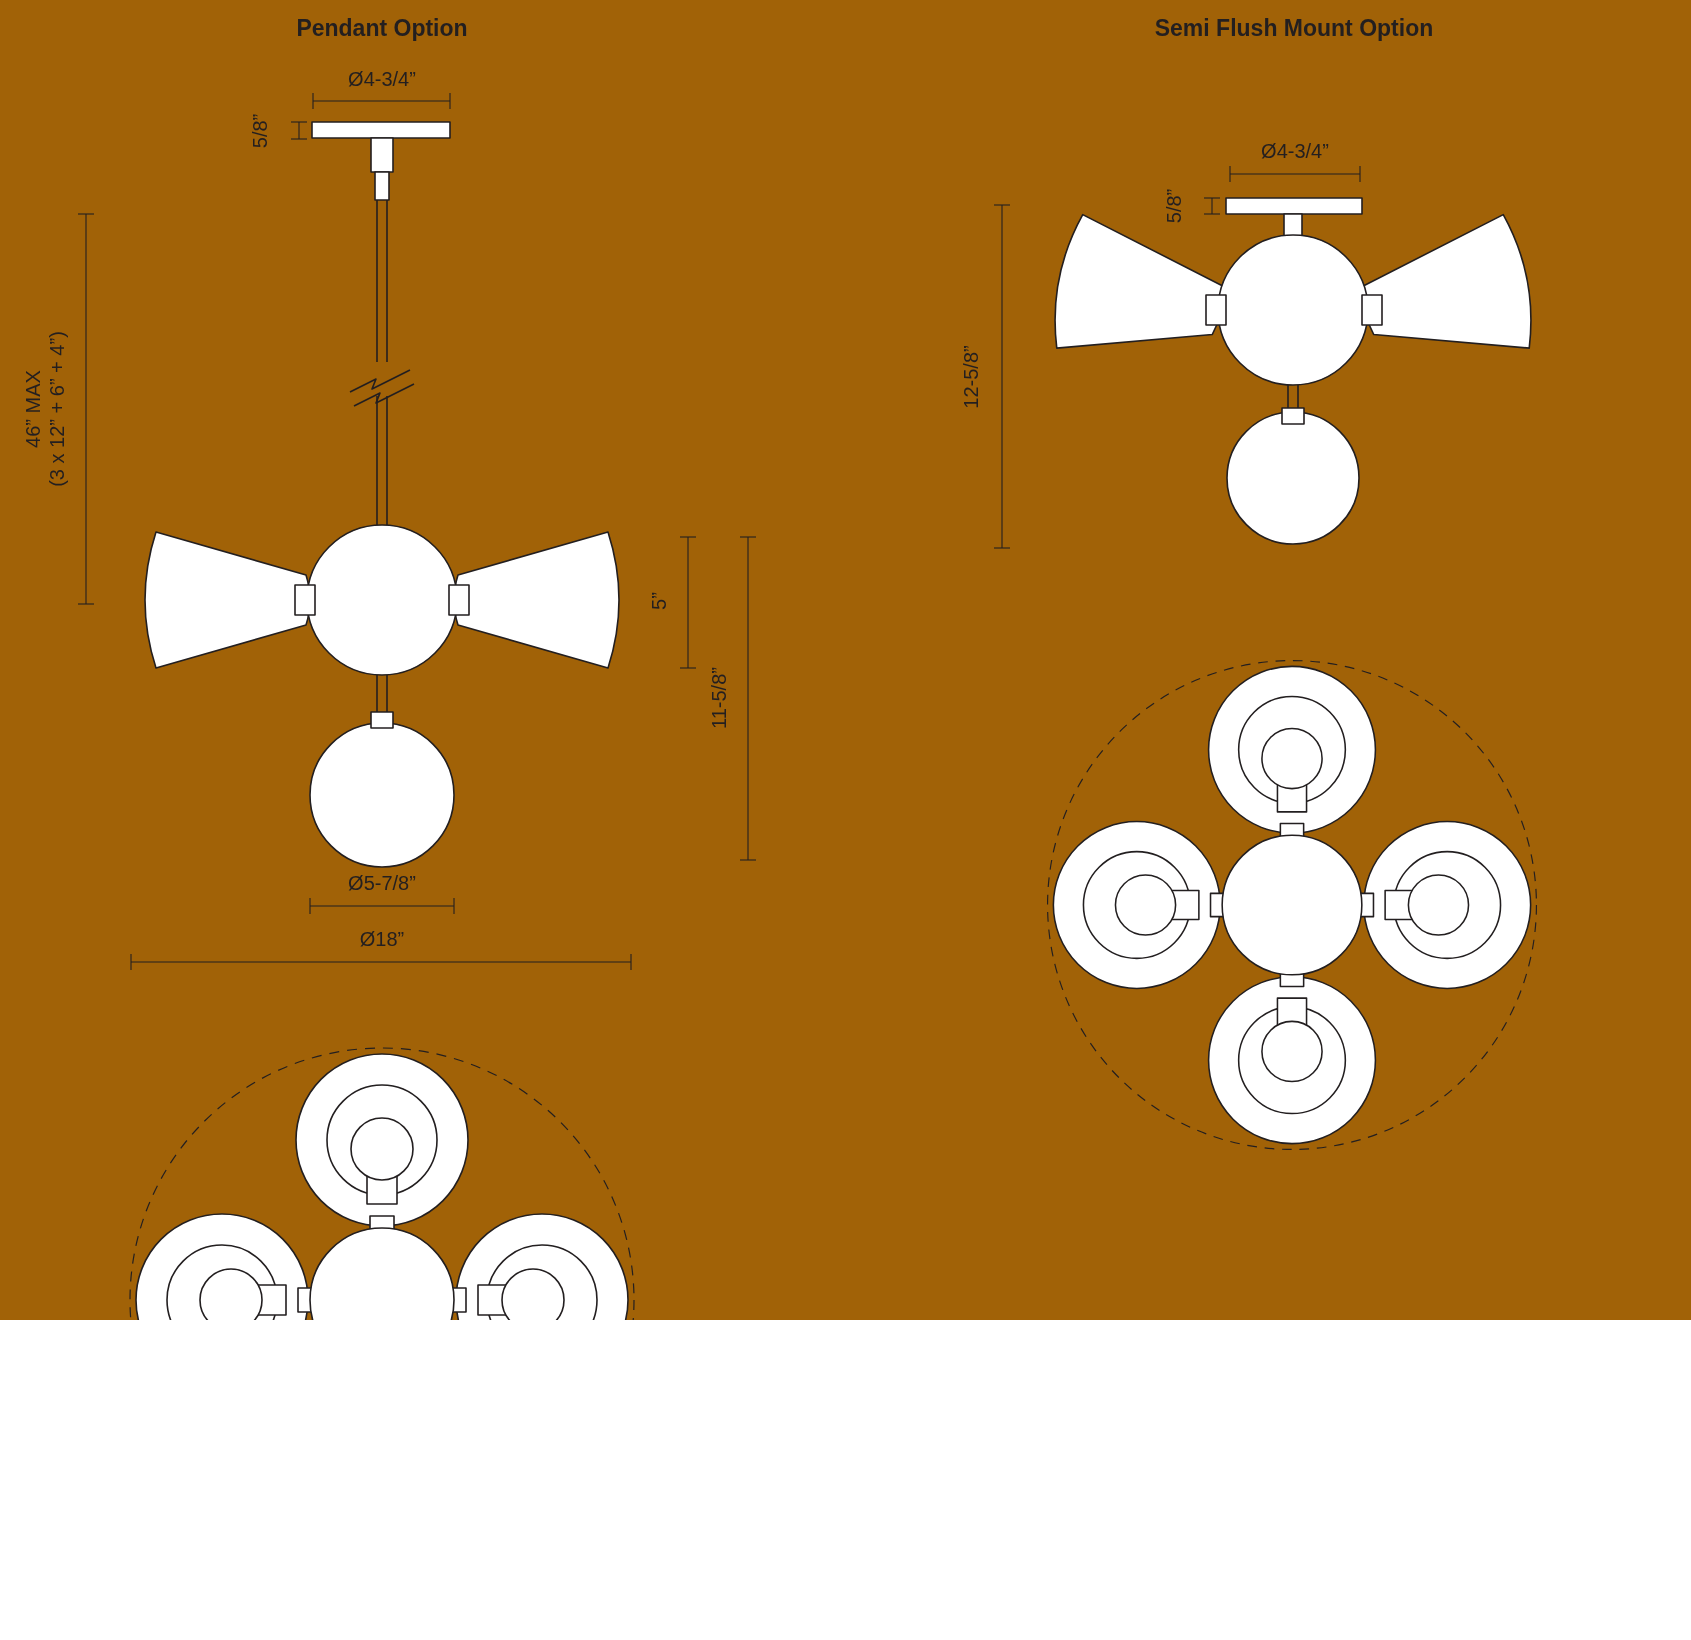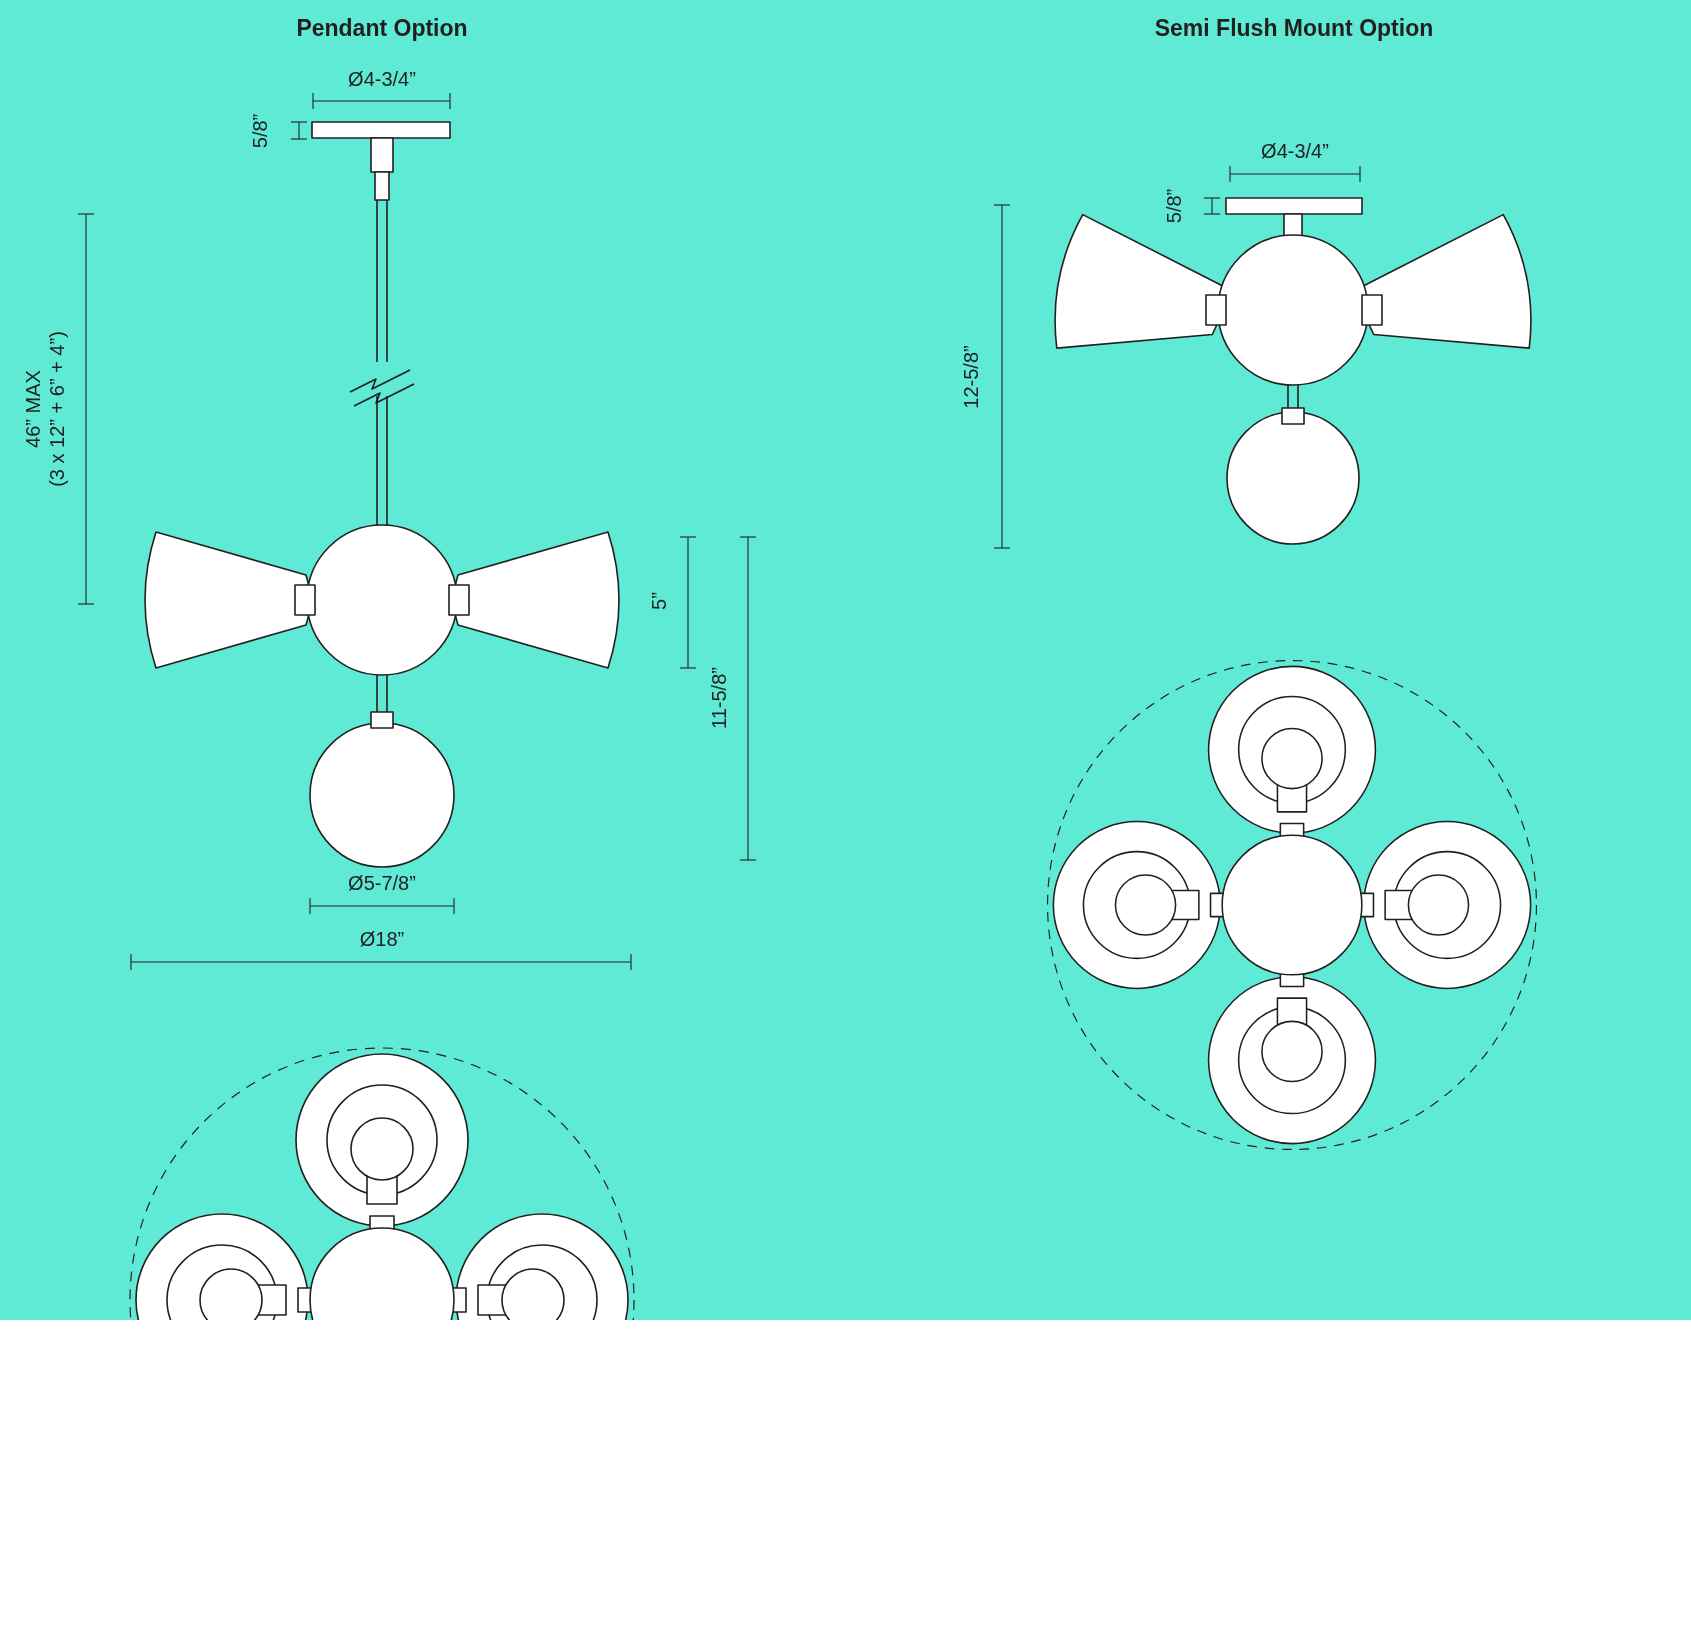--- a/index.html
+++ b/index.html
@@ -1,20 +1,20 @@
 <!DOCTYPE html>
 <html><head>
 <meta charset="utf-8">
 <style>
   html, body { margin: 0; padding: 0; background: #ffffff; }
   .sheet {
     position: relative;
     width: 1691px;
     height: 1320px;
-    background: #5eead4;
+    background: #a16207;
     font-family: "Liberation Sans", sans-serif;
   }
   svg { display: block; }
   svg text {
     fill: #231f20;
     stroke: none;
     font-family: "Liberation Sans", sans-serif;
   }
   .title-t { font-size: 23px; font-weight: bold; }
   .dimt { font-size: 20px; }

